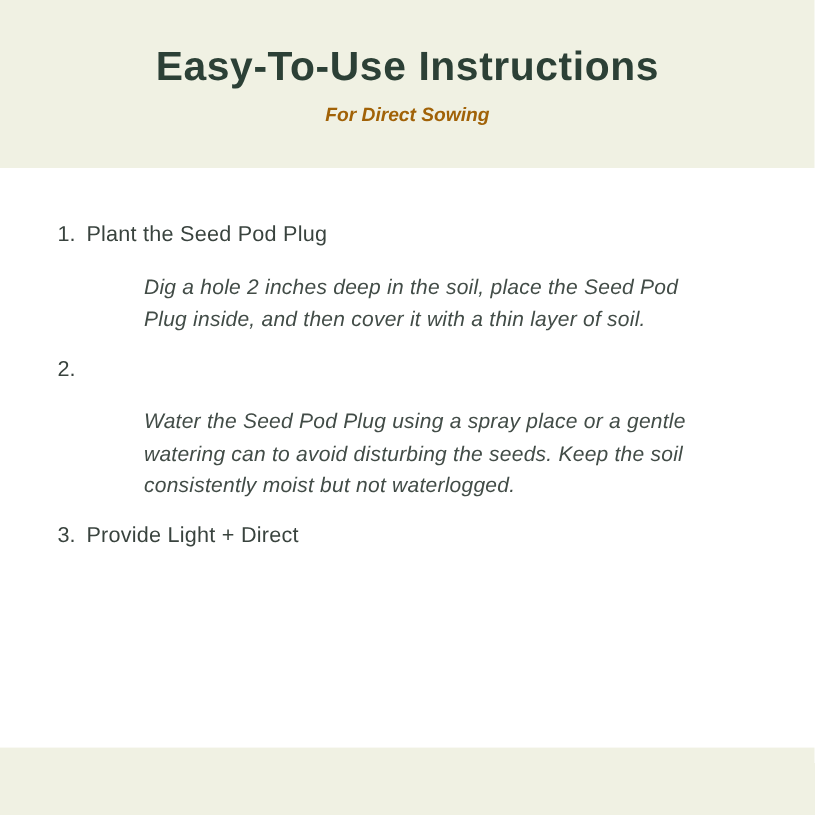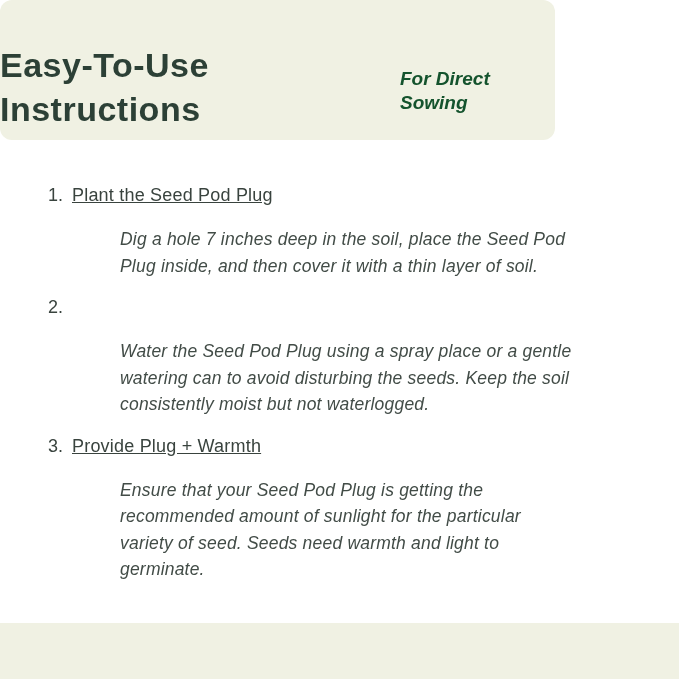--- a/index.html
+++ b/index.html
@@ -10,43 +10,43 @@
   .page {
     position: relative;
     width: 679px;
     height: 679px;
     background: #ffffff;
     overflow: hidden;
     font-family: "Liberation Sans", sans-serif;
   }
   .header-banner {
     box-sizing: border-box;
-    width: 555px;
+    width: 679px;
     height: 140px;
     background: #f0f1e3;
     display: flex;
+    flex-direction: column;
     align-items: center;
     justify-content: flex-start;
     padding-top: 34px;
-    border-radius: 12px;
   }
   .page-title {
     font-size: 34px;
     line-height: 44px;
     font-weight: 600;
     letter-spacing: 0.5px;
     color: #2c4036;
   }
   .page-subtitle {
     margin-top: 7px;
-    font-size: 19px;
+    font-size: 16px;
     line-height: 24px;
     font-style: italic;
     font-weight: 600;
-    color: #14532d;
+    color: #a16207;
   }
   .body-area {
     box-sizing: border-box;
     width: 679px;
     height: 483px;
     background: #ffffff;
     padding: 44px 48px 0 48px;
   }
   .step-item {
     margin: 0;
@@ -58,21 +58,20 @@
     line-height: 22px;
     font-weight: 500;
     color: #39433e;
     margin-bottom: 20px;
   }
   .step-number {
     min-width: 24px;
   }
   .step-heading {
     letter-spacing: 0.2px;
-    text-decoration: underline;
   }
   .step-description {
     margin: 0 0 17px 72px;
     max-width: 520px;
     font-size: 17.5px;
     line-height: 26.5px;
     font-style: italic;
     font-weight: 500;
     color: #424c47;
     letter-spacing: 0.2px;
@@ -97,41 +96,37 @@
     <div class="page-subtitle">For Direct Sowing</div>
   </div>
 
   <div class="body-area">
 
     <div class="step-item">
       <div class="step-heading-row">
         <span class="step-number">1.</span>
         <span class="step-heading">Plant the Seed Pod Plug</span>
       </div>
-      <p class="step-description">Dig a hole 7 inches deep in the soil, place the Seed Pod
+      <p class="step-description">Dig a hole 2 inches deep in the soil, place the Seed Pod
 Plug inside, and then cover it with a thin layer of soil.</p>
     </div>
 
     <div class="step-item">
       <div class="step-heading-row">
         <span class="step-number">2.</span>
       </div>
       <p class="step-description">Water the Seed Pod Plug using a spray place or a gentle
 watering can to avoid disturbing the seeds. Keep the soil
 consistently moist but not waterlogged.</p>
     </div>
 
     <div class="step-item">
       <div class="step-heading-row">
         <span class="step-number">3.</span>
-        <span class="step-heading">Provide Plug + Warmth</span>
+        <span class="step-heading">Provide Light + Direct</span>
       </div>
-      <p class="step-description">Ensure that your Seed Pod Plug is getting the
-recommended amount of sunlight for the particular
-variety of seed. Seeds need warmth and light to
-germinate.</p>
     </div>
 
   </div>
 
   <div class="footer-banner"></div>
 
 </div>
 
 </body></html>

